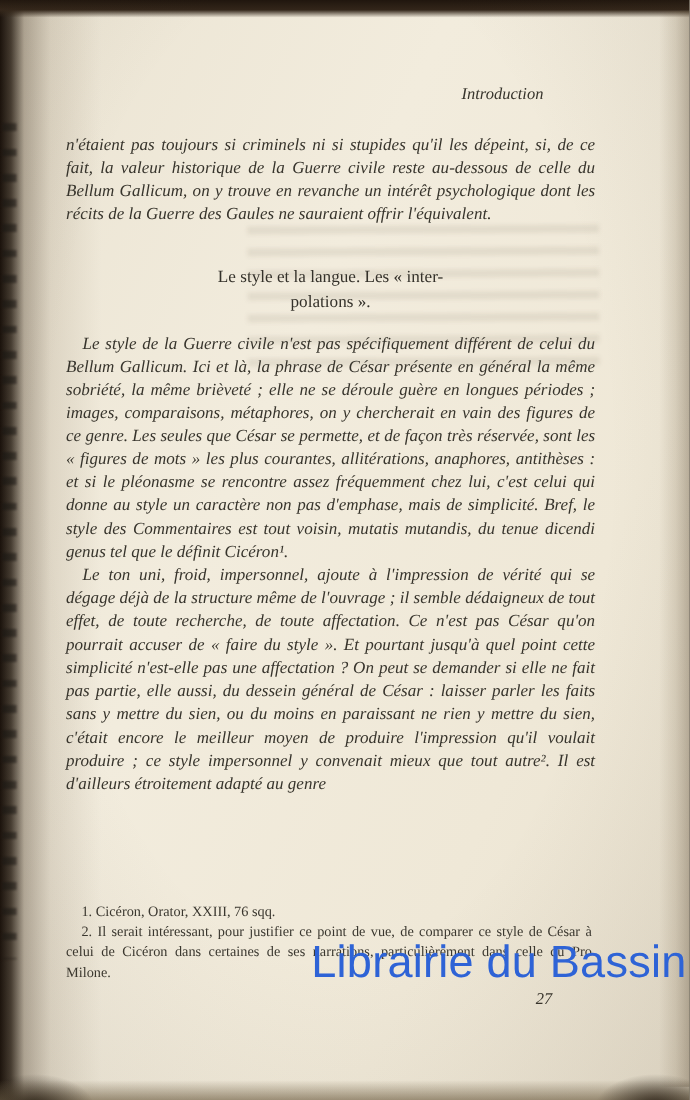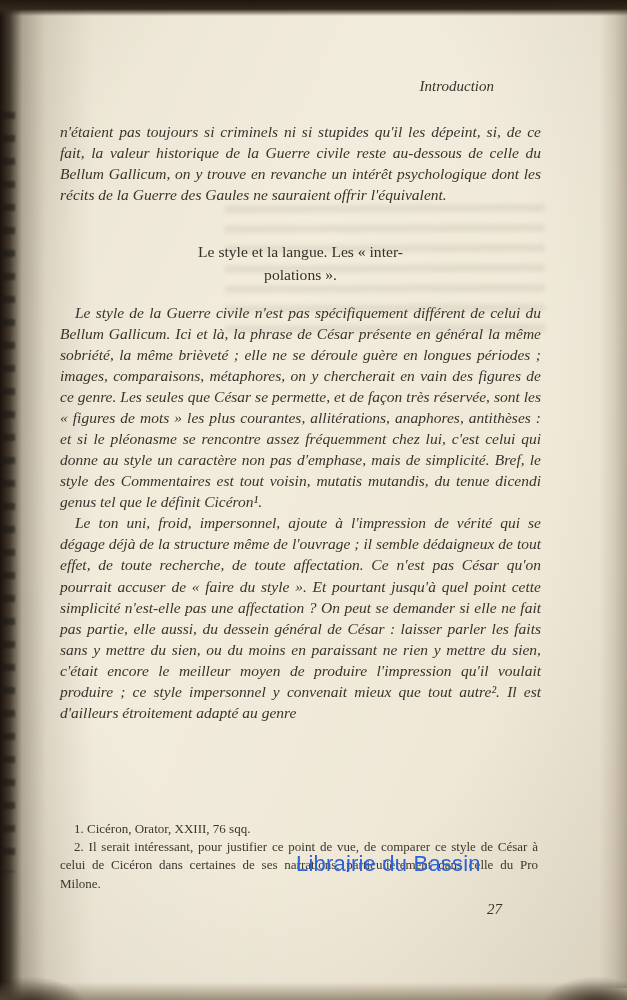--- a/index.html
+++ b/index.html
@@ -41,22 +41,22 @@
   .running-head { text-align:right; padding-right:47px; font-style:italic; font-size:15px; }
   .body-text { margin-top:26px; font-style:italic; font-size:15.5px; line-height:1.36;
     text-align:justify; }
   .body-text p { margin:0; }
   .body-text p.indent { text-indent:15px; }
   .section-heading { font-style:normal; font-weight:normal; text-align:center;
     font-size:15.6px; line-height:1.45; margin:36px 0 15px; color:#34312a; }
   .footnotes { position:absolute; left:60px; top:820px; width:478px;
     font-style:normal; font-size:13px; line-height:1.4; text-align:justify; color:#3a372f; }
   .footnotes p { margin:0; text-indent:14px; }
-  .watermark { position:absolute; left:296px; top:851px; z-index:5;
-    font-family:"Liberation Sans", sans-serif; font-size:22px; color:#2e63d6;
+  .watermark { position:absolute; left:283px; top:851px; z-index:5;
+    font-family:"Liberation Sans", sans-serif; font-size:41px; color:#2e63d6;
     white-space:nowrap; letter-spacing:0.2px; }
   .page-number { position:absolute; left:487px; top:901px; font-style:italic;
     font-size:15px; color:#37342c; }
 </style>
 </head>
 <body>
 
 <div class="photo">
 
   <div class="gutter"></div>

